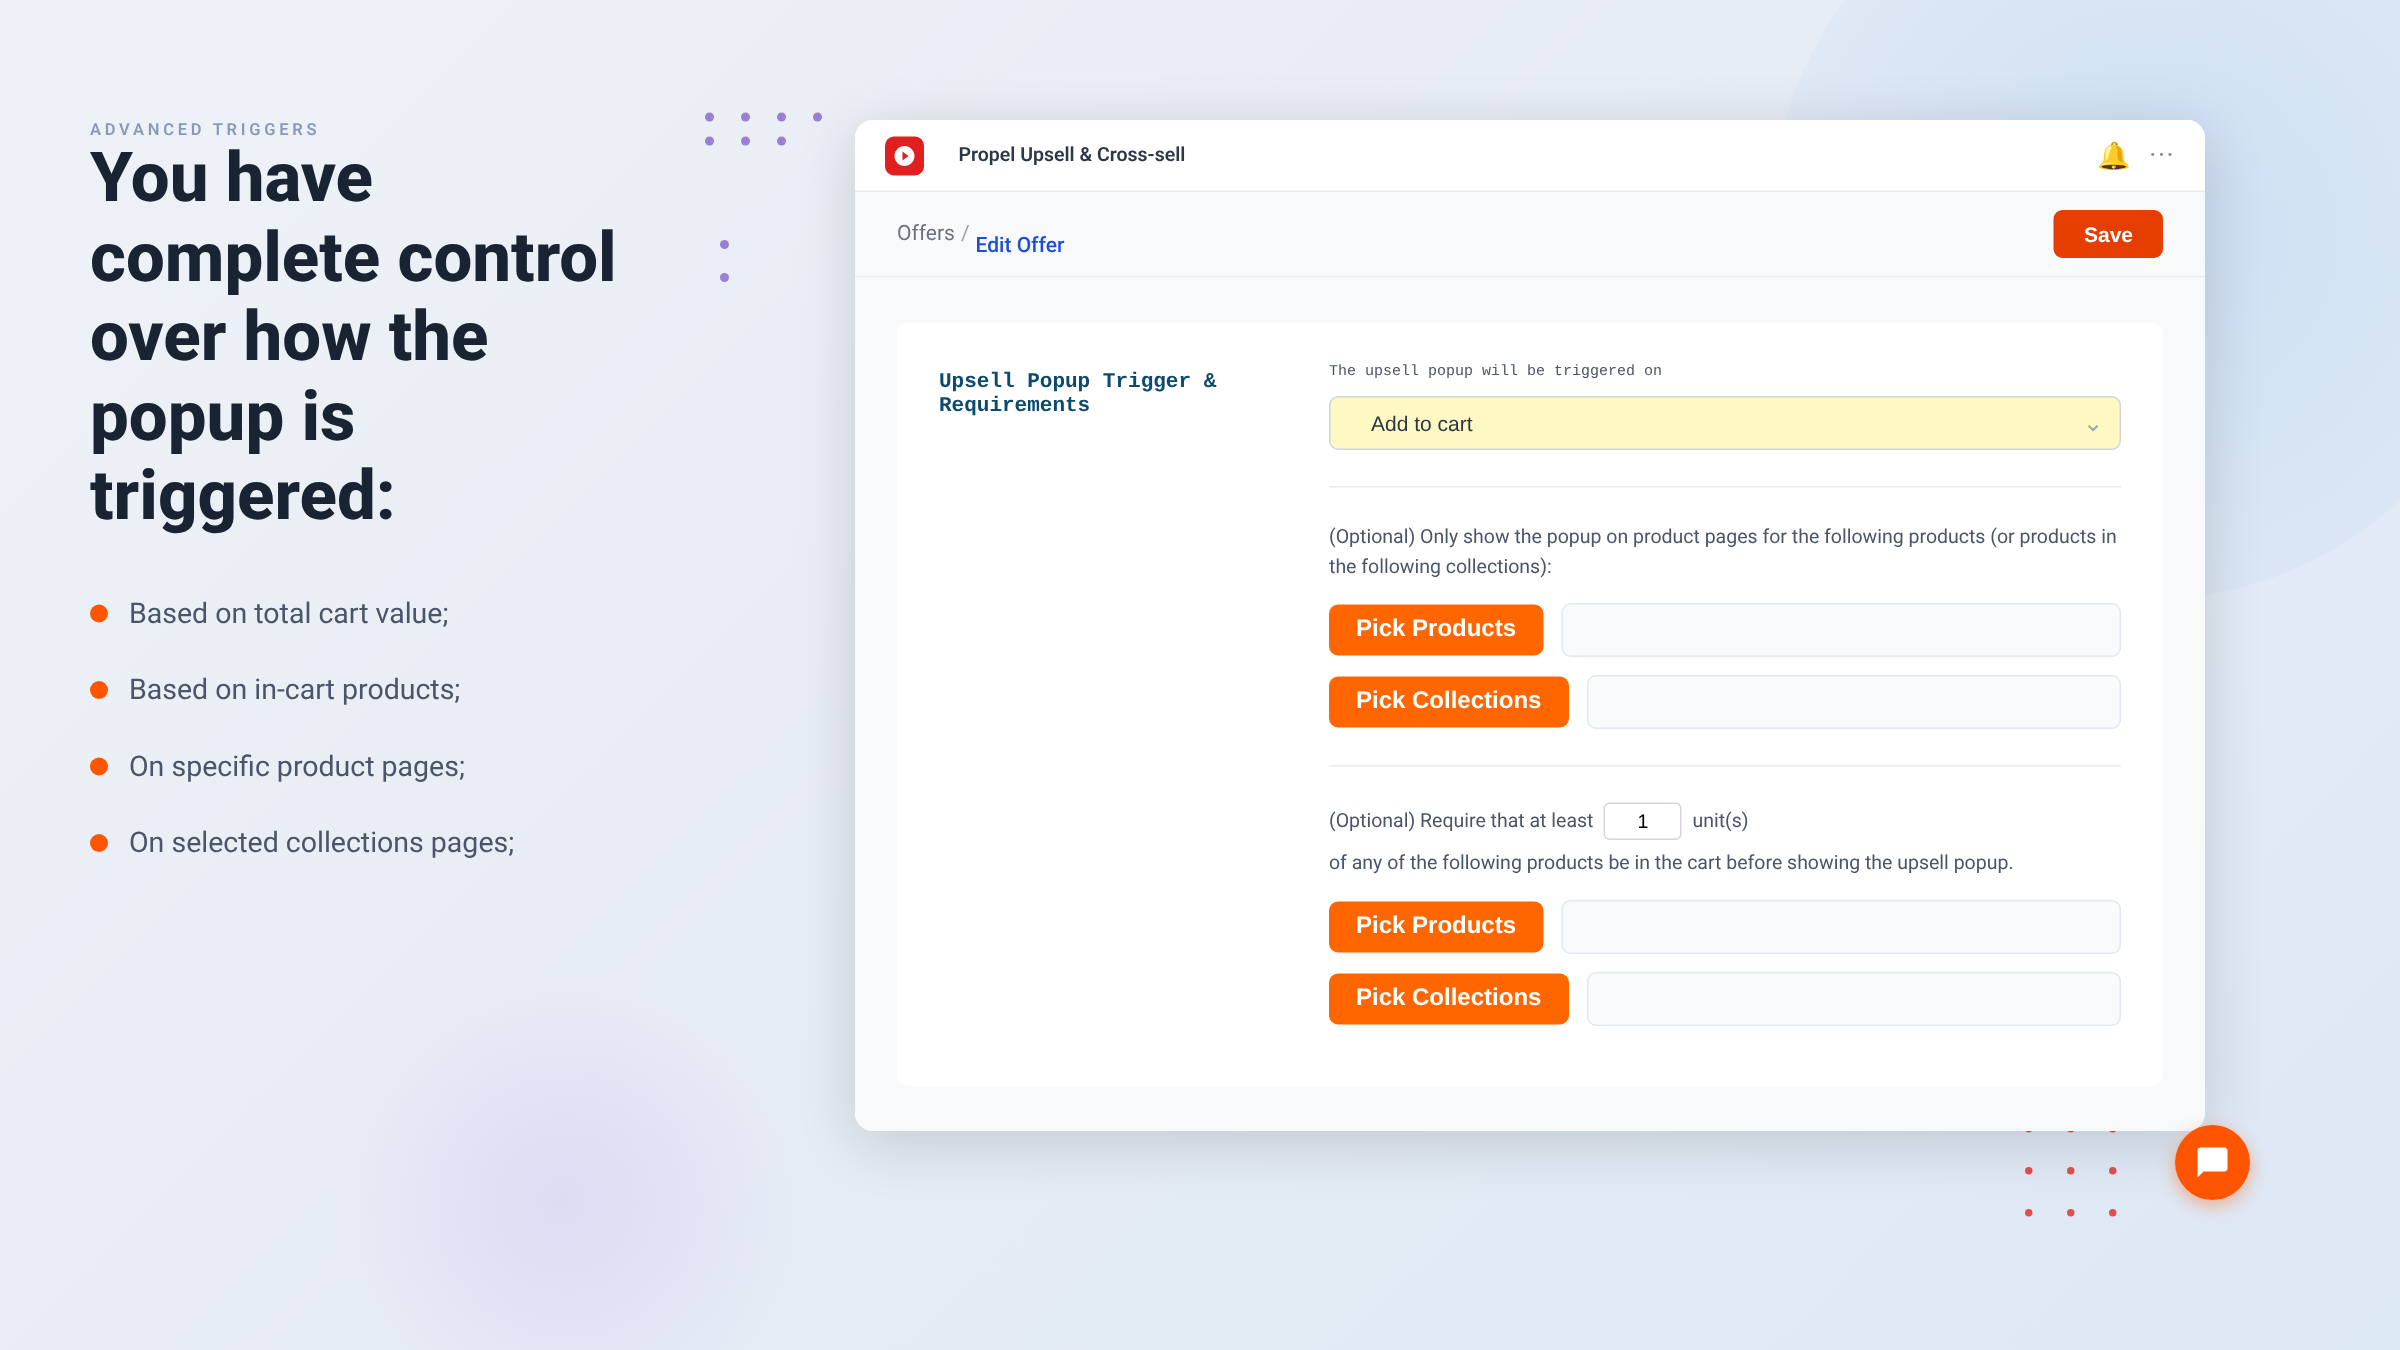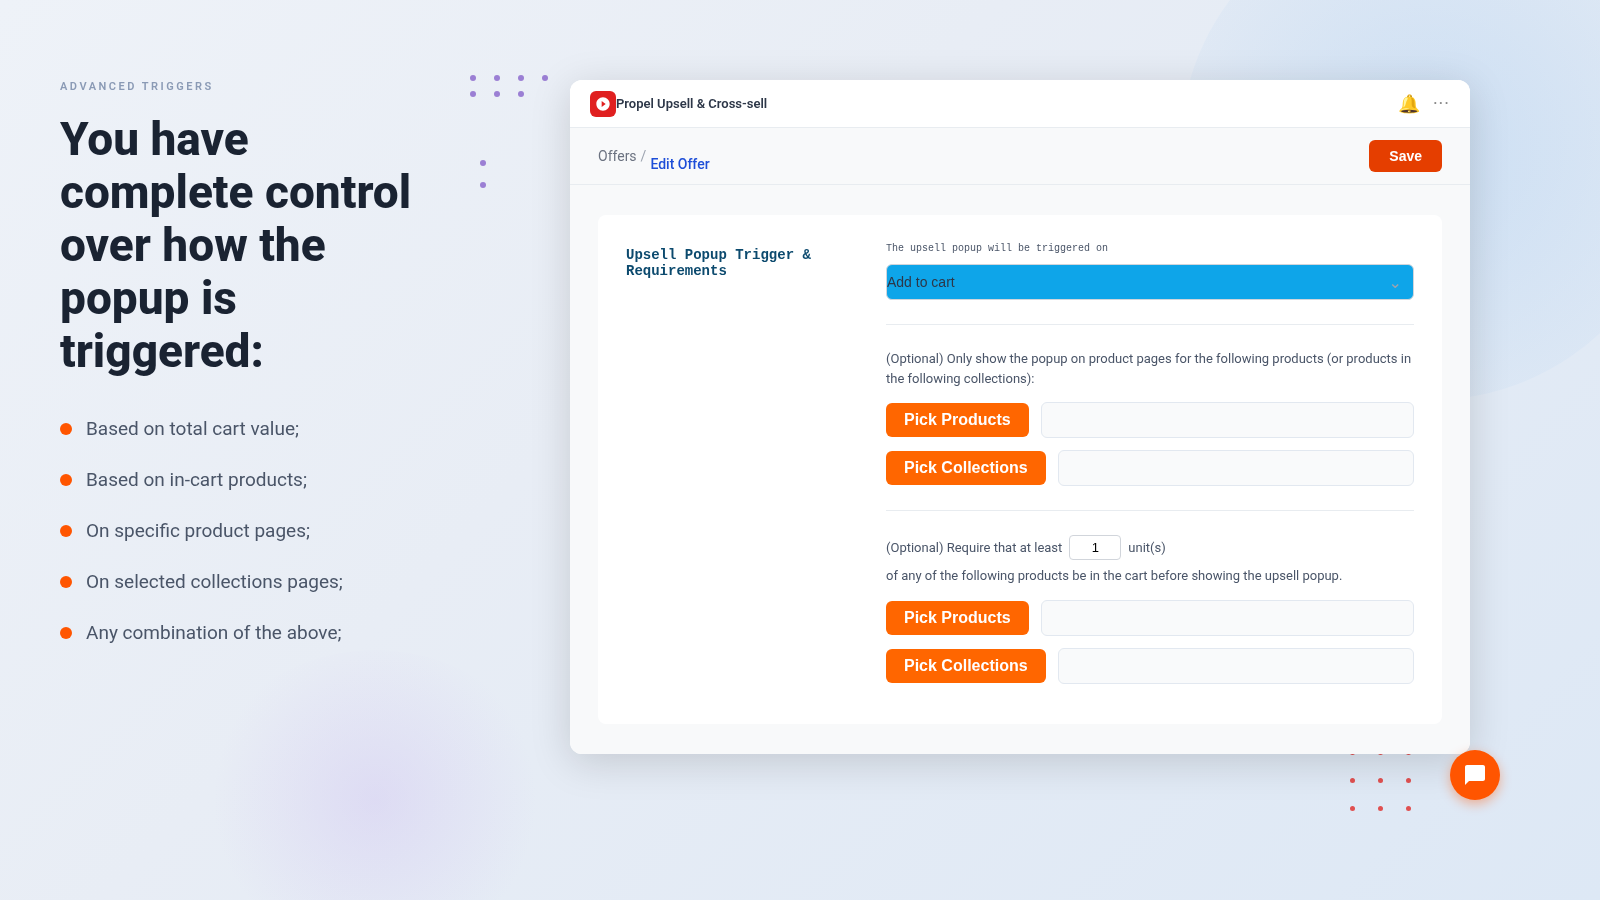--- a/index.html
+++ b/index.html
@@ -119,21 +119,20 @@
       padding: 80px 60px 60px 60px;
       flex-shrink: 0;
     }
 
     .label-advanced {
       font-size: 11px;
       font-weight: 600;
       letter-spacing: 2.5px;
       color: #8a9ab5;
       text-transform: uppercase;
-      margin-bottom: 20px;
     }
 
     .headline {
       font-size: 46px;
       font-weight: 800;
       color: #1a2332;
       line-height: 1.15;
       margin-bottom: 40px;
     }
 
@@ -185,21 +184,21 @@
       padding: 0 20px;
       height: 48px;
       display: flex;
       align-items: center;
       justify-content: space-between;
     }
 
     .app-logo-area {
       display: flex;
       align-items: center;
-      gap: 0;
+      gap: 23px;
     }
 
     .app-logo-icon {
       width: 26px;
       height: 26px;
       background: #e02020;
       border-radius: 6px;
       display: flex;
       align-items: center;
       justify-content: center;
@@ -321,24 +320,24 @@
     }
 
     .select-wrapper {
       position: relative;
     }
 
     .select-box {
       width: 100%;
       border: 1px solid #d1d5db;
       border-radius: 6px;
-      padding: 9px 32px 9px 0;
+      padding: 9px 32px 9px 27px;
       font-size: 14px;
       color: #2d3748;
-      background: #0ea5e9;
+      background: #fef9c3;
       appearance: none;
       cursor: pointer;
       outline: none;
     }
 
     .select-arrow {
       position: absolute;
       right: 12px;
       top: 50%;
       transform: translateY(-50%);
@@ -495,24 +494,20 @@
         <span>Based on in-cart products;</span>
       </li>
       <li>
         <span class="dot"></span>
         <span>On specific product pages;</span>
       </li>
       <li>
         <span class="dot"></span>
         <span>On selected collections pages;</span>
       </li>
-      <li>
-        <span class="dot"></span>
-        <span>Any combination of the above;</span>
-      </li>
     </ul>
   </div>
 
   <div class="right-panel">
     <div class="app-window">
 
       <div class="app-topbar">
         <div class="app-logo-area">
           <div class="app-logo-icon">
             <svg viewBox="0 0 24 24">

